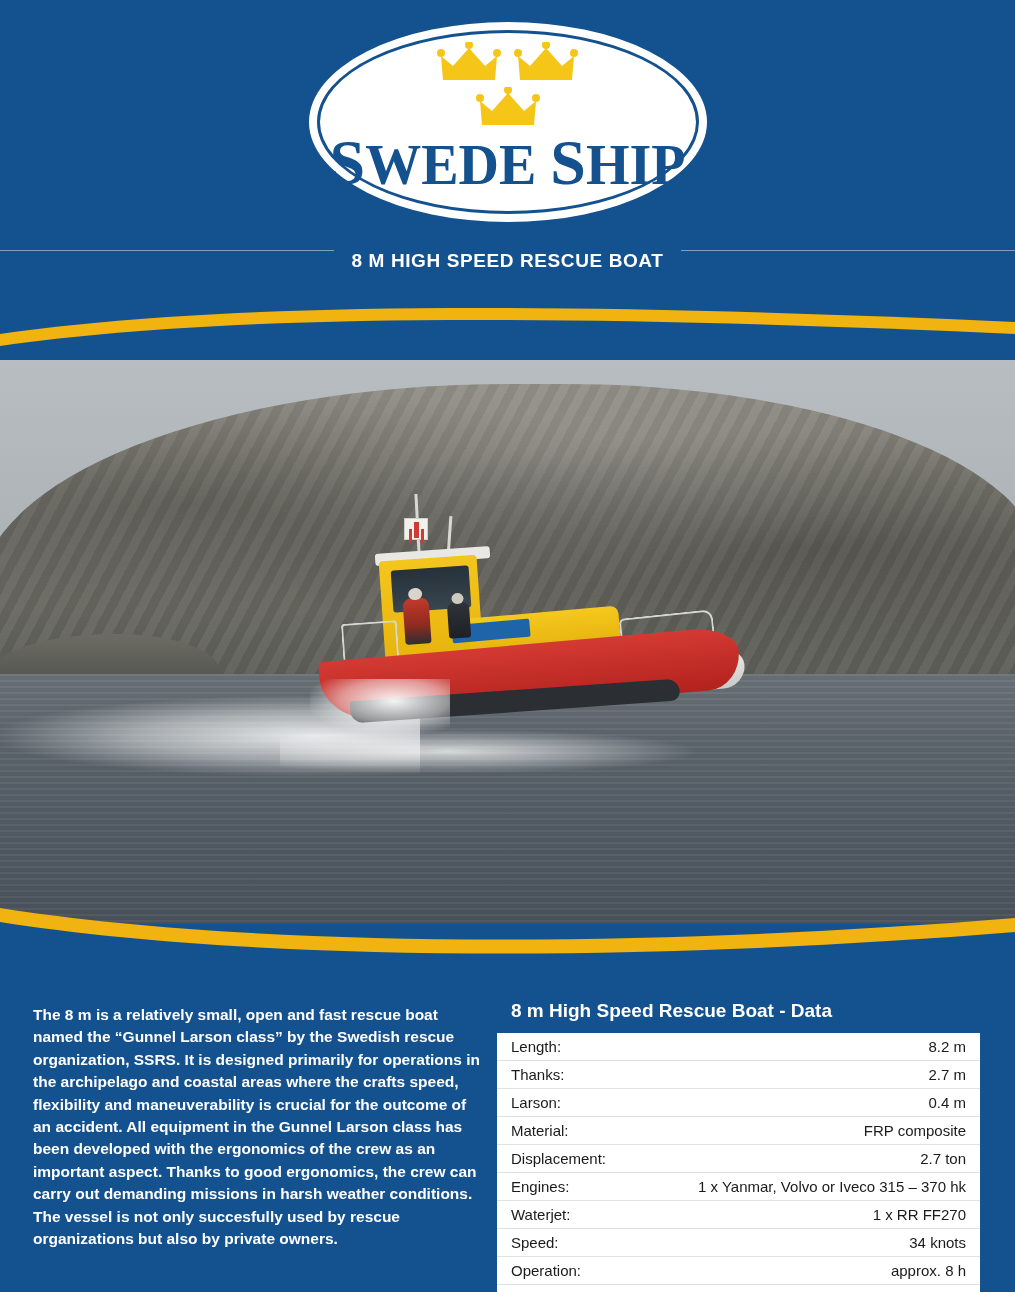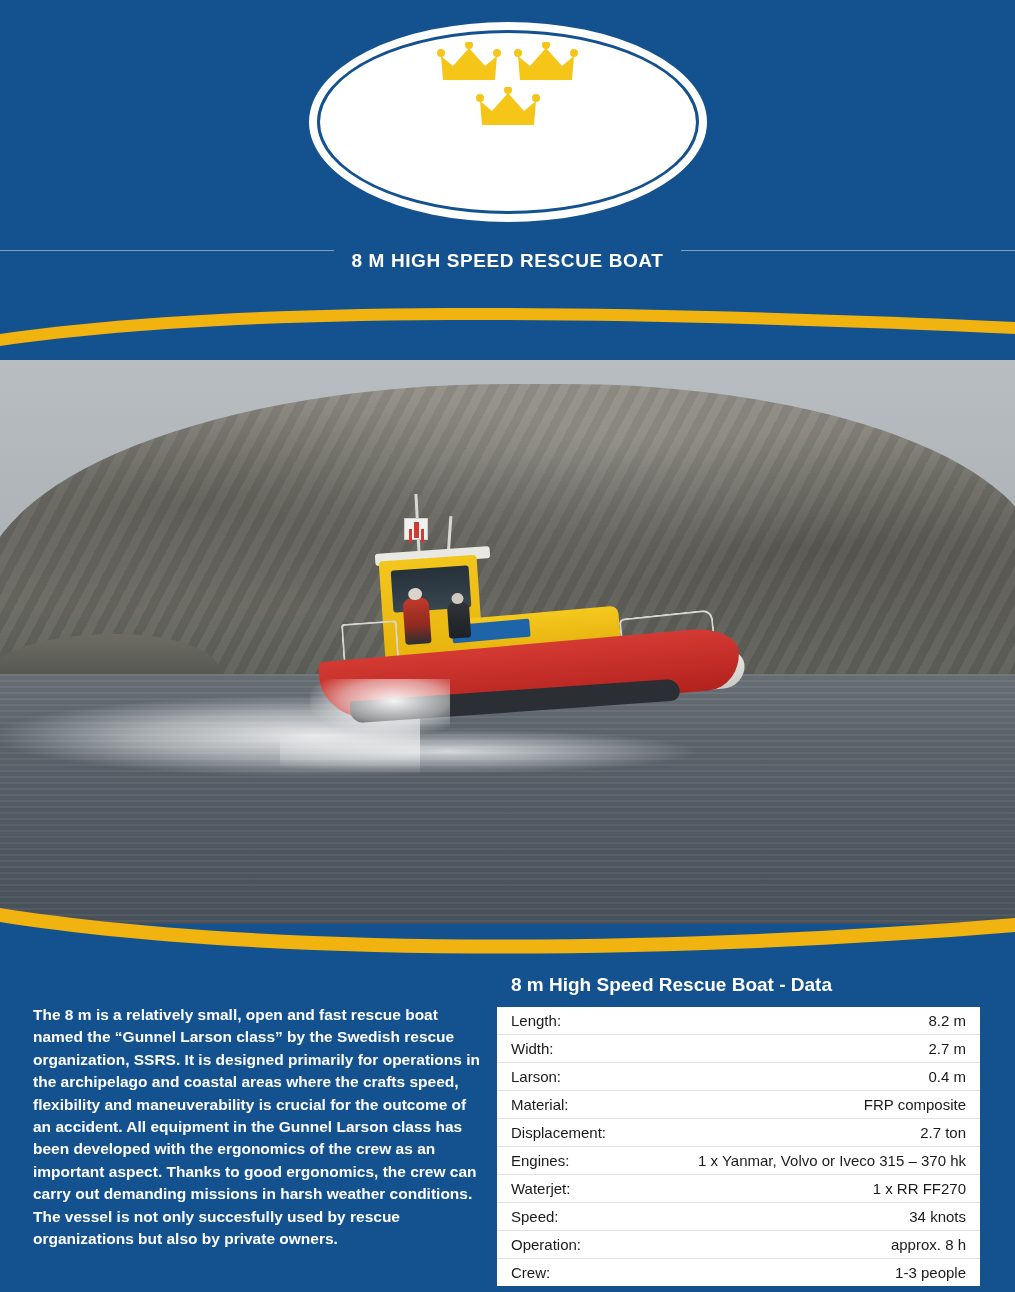--- a/index.html
+++ b/index.html
@@ -366,20 +366,21 @@
     left: 497px;
     top: 14px;
     width: 483px;
   }
   .data-title {
     color: #ffffff;
     font-size: 19px;
     font-weight: bold;
     margin-bottom: 11px;
     padding-left: 14px;
+    margin-top: 26px;
   }
   .data-table {
     width: 483px;
     border-collapse: collapse;
     background: #ffffff;
     font-size: 15px;
     color: #1b1b1b;
   }
   .data-table tr {
     border-bottom: 1px solid #dfe3e6;
@@ -422,20 +423,24 @@
         </div>
         <div class="crown-row-bottom">
           <svg width="64" height="40" viewBox="0 0 64 40">
             <path d="M6 38 L4 14 L16 24 L32 6 L48 24 L60 14 L58 38 Z" fill="#f5c518"></path>
             <circle cx="4" cy="11" r="4" fill="#f5c518"></circle>
             <circle cx="32" cy="3" r="4" fill="#f5c518"></circle>
             <circle cx="60" cy="11" r="4" fill="#f5c518"></circle>
           </svg>
         </div>
       </div>
+      <div class="logo-text">
+        <span class="big">S</span><span>WEDE</span>
+        <span class="big">S</span><span>HIP</span>
+      </div>
     </div>
 
     <div class="title-bar">
       <div class="title-line"></div>
       <div class="doc-title">8 M HIGH SPEED RESCUE BOAT</div>
       <div class="title-line"></div>
     </div>
   </div>
 
   <div class="photo-band">
@@ -483,21 +488,21 @@
 
     <div class="data-panel">
       <div class="data-title">8 m High Speed Rescue Boat - Data</div>
       <table class="data-table">
         <tbody>
           <tr>
             <td class="label">Length:</td>
             <td class="value">8.2 m</td>
           </tr>
           <tr>
-            <td class="label">Width:</td>
+            <td class="label">Thanks:</td>
             <td class="value">2.7 m</td>
           </tr>
           <tr>
             <td class="label">Larson:</td>
             <td class="value">0.4 m</td>
           </tr>
           <tr>
             <td class="label">Material:</td>
             <td class="value">FRP composite</td>
           </tr>

